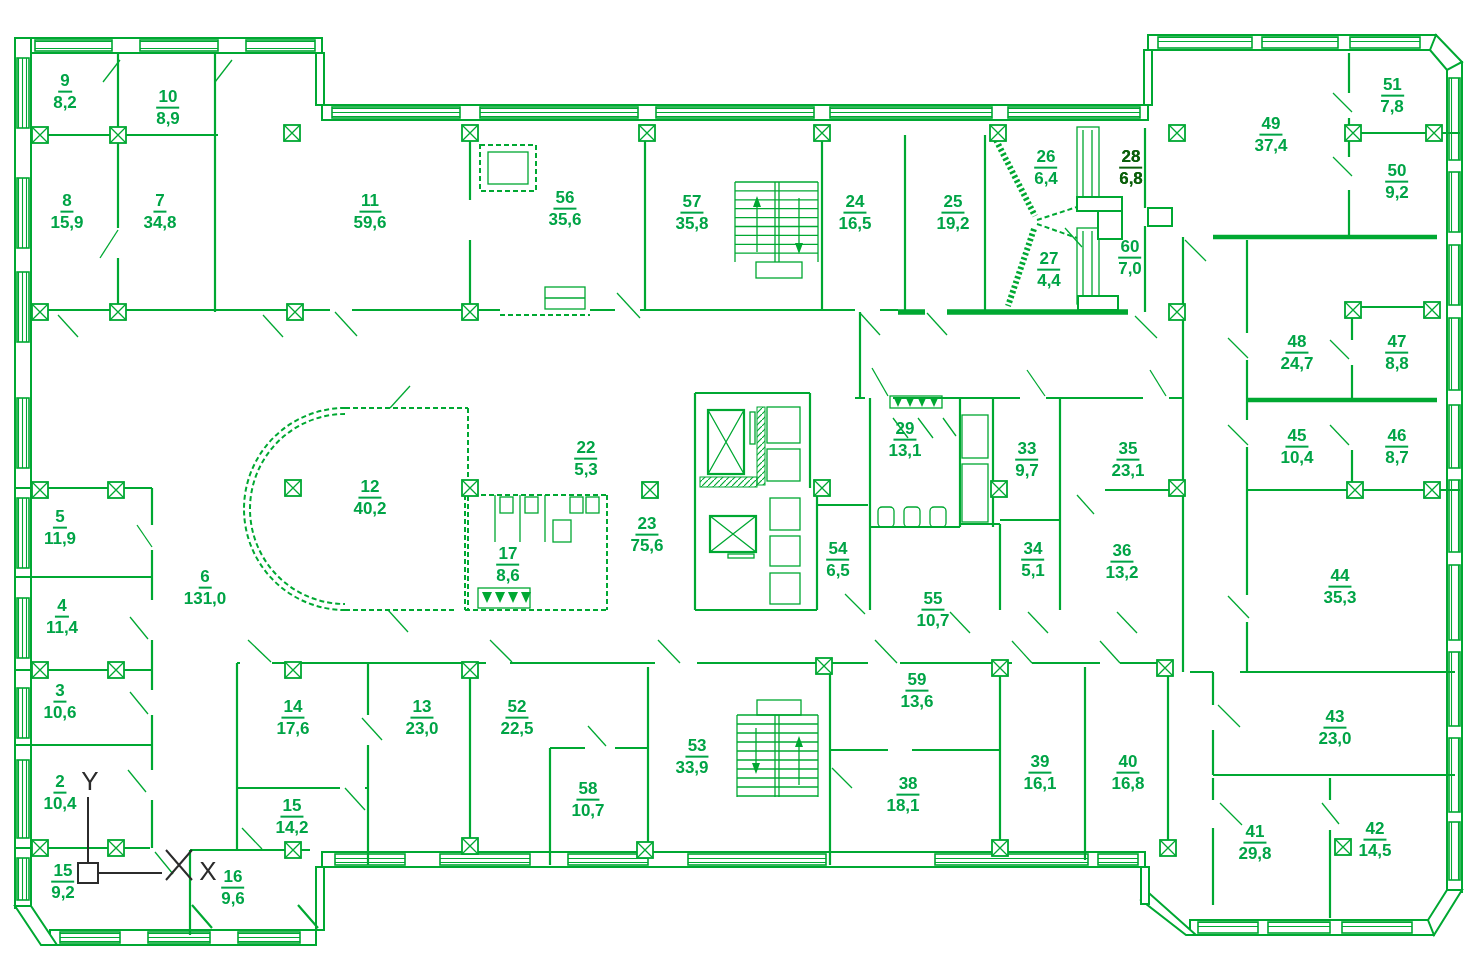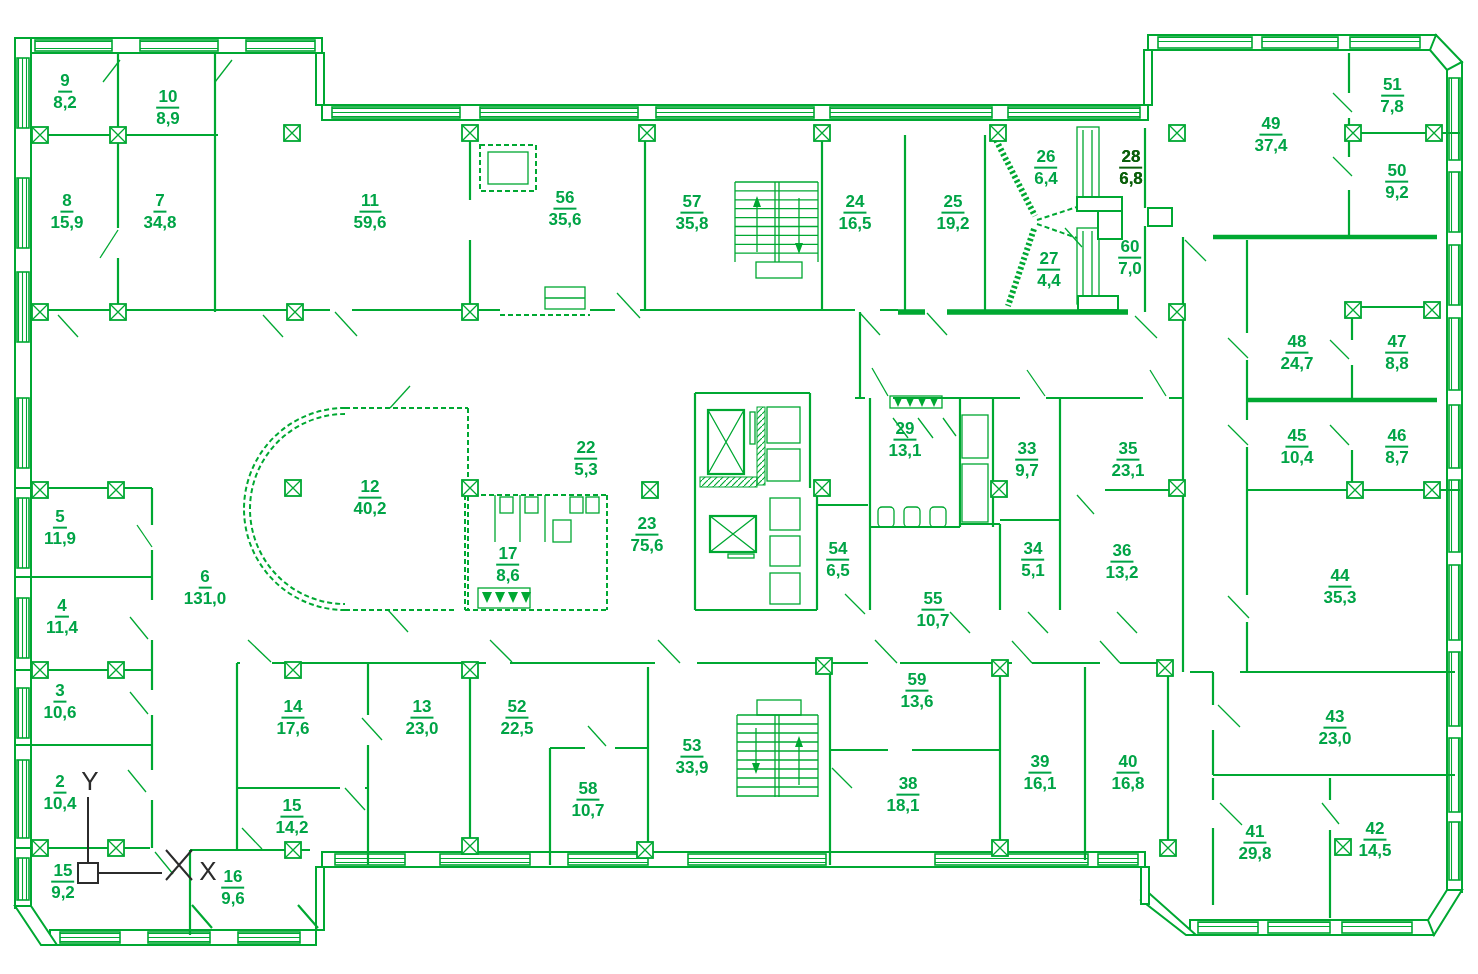--- a/index.html
+++ b/index.html
@@ -417,21 +417,21 @@
       <div class="room-label" style="left: 1122px; top: 562px;"><div class="num">36</div><div class="area">13,2</div></div>
       <div class="room-label" style="left: 60px; top: 702px;"><div class="num">3</div><div class="area">10,6</div></div>
       <div class="room-label" style="left: 60px; top: 793px;"><div class="num">2</div><div class="area">10,4</div></div>
       <div class="room-label" style="left: 63px; top: 882px;"><div class="num">15</div><div class="area">9,2</div></div>
       <div class="room-label" style="left: 233px; top: 888px;"><div class="num">16</div><div class="area">9,6</div></div>
       <div class="room-label" style="left: 293px; top: 718px;"><div class="num">14</div><div class="area">17,6</div></div>
       <div class="room-label" style="left: 292px; top: 817px;"><div class="num">15</div><div class="area">14,2</div></div>
       <div class="room-label" style="left: 422px; top: 718px;"><div class="num">13</div><div class="area">23,0</div></div>
       <div class="room-label" style="left: 517px; top: 718px;"><div class="num">52</div><div class="area">22,5</div></div>
       <div class="room-label" style="left: 588px; top: 800px;"><div class="num">58</div><div class="area">10,7</div></div>
-      <div class="room-label" style="left: 692px; top: 757px;"><div class="num">53</div><div class="area">33,9</div></div>
+      <div class="room-label" style="left: 692px; top: 757px; text-align: right;"><div class="num">53</div><div class="area">33,9</div></div>
       <div class="room-label" style="left: 903px; top: 691px; margin-left: 14px;"><div class="num">59</div><div class="area">13,6</div></div>
       <div class="room-label" style="left: 903px; top: 795px; text-align: right;"><div class="num">38</div><div class="area">18,1</div></div>
       <div class="room-label" style="left: 1040px; top: 773px;"><div class="num">39</div><div class="area">16,1</div></div>
       <div class="room-label" style="left: 1128px; top: 773px;"><div class="num">40</div><div class="area">16,8</div></div>
       <div class="room-label" style="left: 1335px; top: 728px;"><div class="num">43</div><div class="area">23,0</div></div>
       <div class="room-label" style="left: 1255px; top: 843px;"><div class="num">41</div><div class="area">29,8</div></div>
       <div class="room-label" style="left: 1375px; top: 840px;"><div class="num">42</div><div class="area">14,5</div></div>
     </div>
 </div>
 

